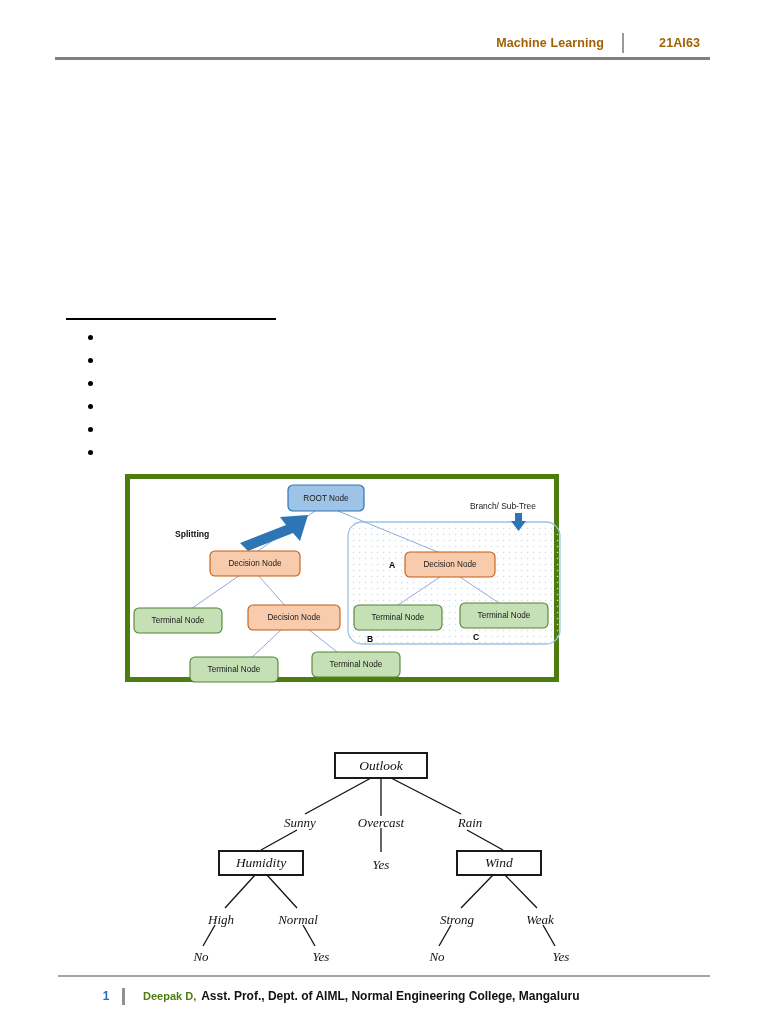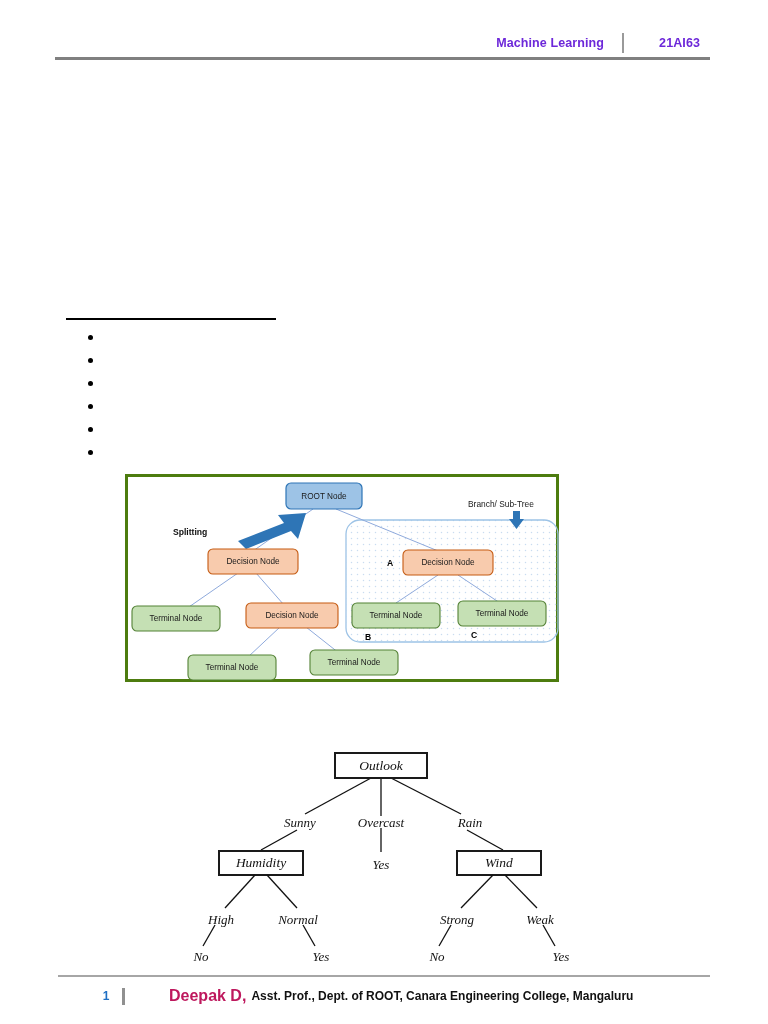--- a/index.html
+++ b/index.html
@@ -24,21 +24,21 @@
   }
   #header-title-row {
     position: absolute;
     right: 68px;
     top: 32px;
     display: flex;
     align-items: center;
     height: 22px;
   }
   .hdr-text {
-    color: #6d28d9;
+    color: #a16207;
     font-weight: bold;
     font-size: 12.5px;
     letter-spacing: 0.1px;
     white-space: nowrap;
   }
   #header-divider {
     width: 2px;
     height: 20px;
     background: #9a9a9a;
     margin: 0 18px;
@@ -91,21 +91,21 @@
   #bullet-list li span { padding-left: 22px; display: inline-block; }
 
   
   #figure-tree-parts {
     position: absolute;
     left: 125px;
     top: 474px;
     width: 434px;
     height: 208px;
     background: #ffffff;
-    border: 3px solid #4d7c0f;
+    border: 5px solid #4d7c0f;
     box-sizing: border-box;
   }
   #figure-tree-parts svg { display: block; }
 
   .fig1-node-label {
     font-family: "Liberation Sans", sans-serif;
     font-size: 8.2px;
     fill: #1a1a1a;
     text-anchor: middle;
     dominant-baseline: middle;
@@ -191,25 +191,24 @@
     width: 12px;
     text-align: center;
   }
   #footer-divider {
     width: 3px;
     height: 17px;
     background: #909090;
     margin: 0 18px 0 10px;
   }
   #footer-author {
-    color: #be185d;
-    font-weight: bold;
-    font-size: 16px;
+    color: #4d7c0f;
+    font-weight: bold;
+    font-size: 11px;
     white-space: nowrap;
-    margin-left: 26px;
   }
   #footer-affil {
     color: #111111;
     font-weight: bold;
     font-size: 12px;
     white-space: nowrap;
     margin-left: 5px;
   }
 </style>
 </head>
@@ -372,15 +371,15 @@
     <text class="f2-leaf-text" x="376" y="215">Yes</text>
   </svg>
 </div>
 
 <div id="page-footer">
   <div id="footer-rule"></div>
   <div id="footer-row">
     <span id="footer-pageno">1</span>
     <span id="footer-divider"></span>
     <span id="footer-author">Deepak D,</span>
-    <span id="footer-affil">Asst. Prof., Dept. of ROOT, Canara Engineering College, Mangaluru</span>
+    <span id="footer-affil">Asst. Prof., Dept. of AIML, Normal Engineering College, Mangaluru</span>
   </div>
 </div>
 
 </body></html>

